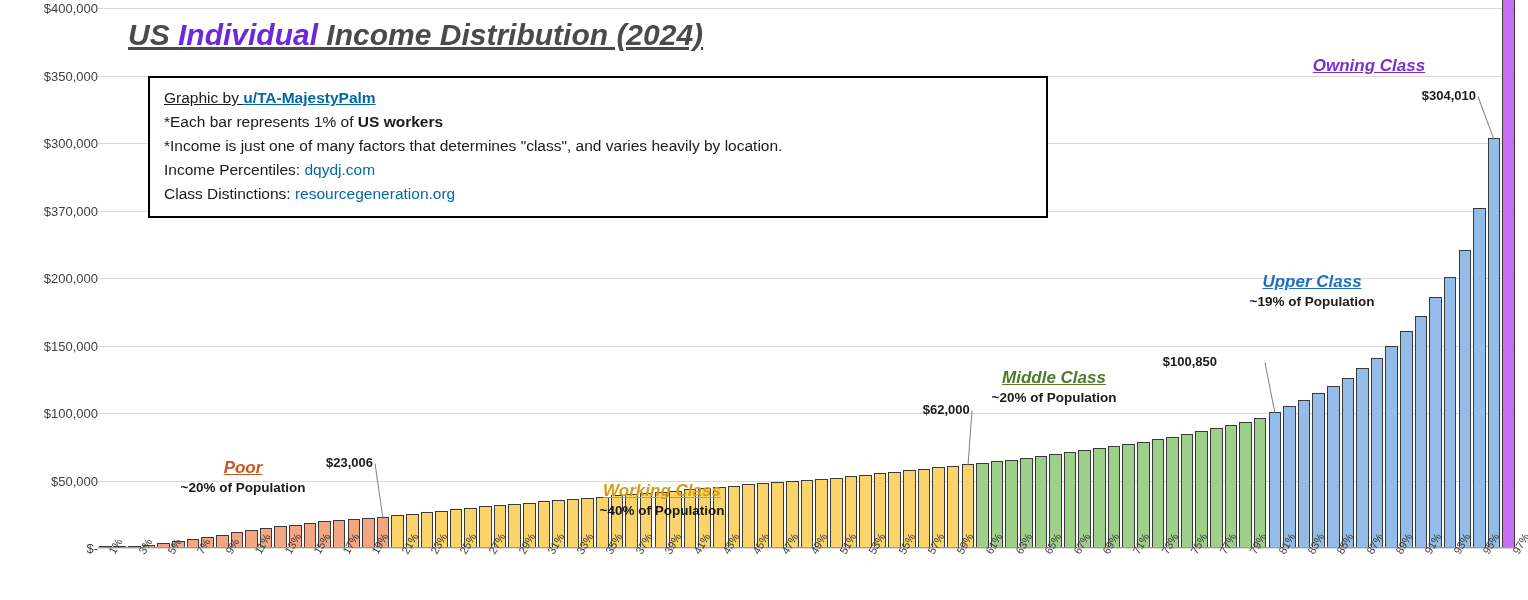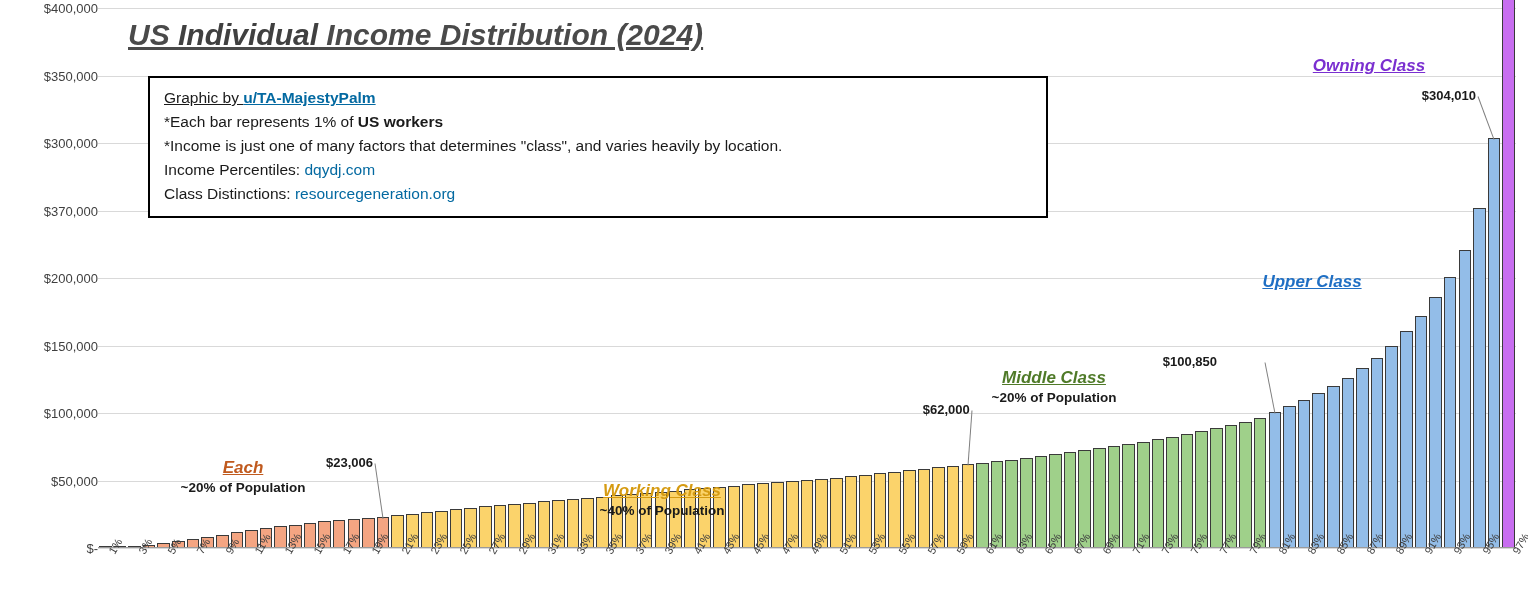--- a/index.html
+++ b/index.html
@@ -92,21 +92,21 @@
     left: 128px;
     top: 18px;
     font-size: 30px;
     font-weight: bold;
     font-style: italic;
     color: #4a4a4a;
     text-decoration: underline;
     white-space: nowrap;
   }
   .chart-title .accent {
-    color: #404040;
+    color: #6d28d9;
   }
 
   
   .credits-box {
     position: absolute;
     left: 148px;
     top: 76px;
     width: 900px;
     border: 2px solid #000;
     background: #ffffff;
@@ -354,33 +354,34 @@
     <div>
       <span>Income Percentiles: </span><span class="link">dqydj.com</span>
     </div>
     <div>
       <span>Class Distinctions: </span><span class="link">resourcegeneration.org</span>
     </div>
   </div>
 
   <div id="class-labels">
       <div class="class-label" style="left: 103px; top: 458px; width: 280px;">
-        <span class="cl-title" style="color: rgb(192, 90, 30);">Each</span>
+        <span class="cl-title" style="color: rgb(192, 90, 30);">Poor</span>
         <span class="cl-sub">~20% of Population</span>
       </div>
       <div class="class-label" style="left: 522px; top: 441px; width: 280px; margin-top: 40px;">
         <span class="cl-title" style="color: rgb(214, 155, 18);">Working Class</span>
         <span class="cl-sub">~40% of Population</span>
       </div>
       <div class="class-label" style="left: 914px; top: 368px; width: 280px;">
         <span class="cl-title" style="color: rgb(79, 122, 40);">Middle Class</span>
         <span class="cl-sub">~20% of Population</span>
       </div>
       <div class="class-label" style="left: 1172px; top: 272px; width: 280px;">
         <span class="cl-title" style="color: rgb(31, 111, 196);">Upper Class</span>
+        <span class="cl-sub">~19% of Population</span>
       </div>
       <div class="class-label" style="left: 1229px; top: 56px; width: 280px;">
         <span class="cl-title" style="color: rgb(122, 47, 208);">Owning Class</span>
       </div>
     </div>
 
   <div id="callouts">
       <div class="callout" style="left: 273.062px; top: 454.942px; text-align: right; width: 100px;">$23,006</div>
       <div class="leader" style="left: 375.062px; top: 462.942px; width: 55.5788px; transform: rotate(81.7241deg);"></div>
       <div class="callout" style="left: 869.804px; top: 402.3px; text-align: right; width: 100px;">$62,000</div>

